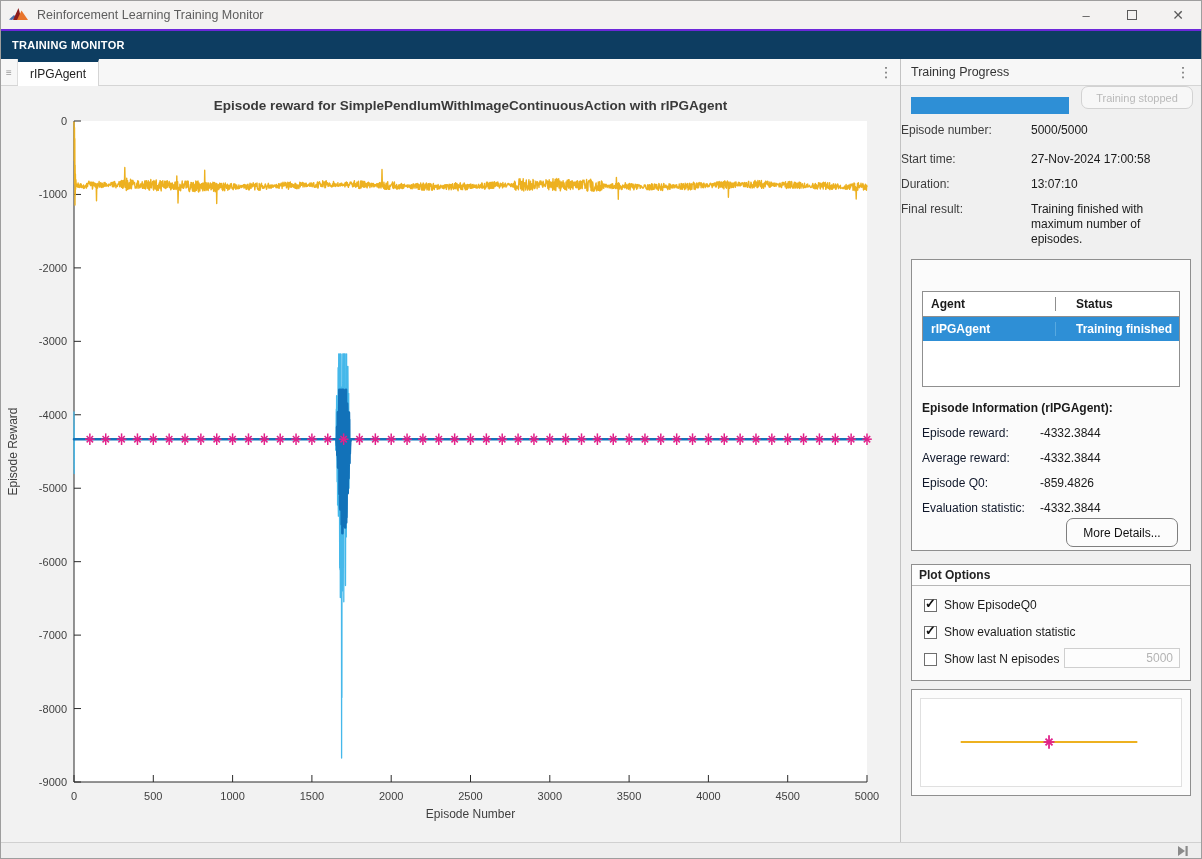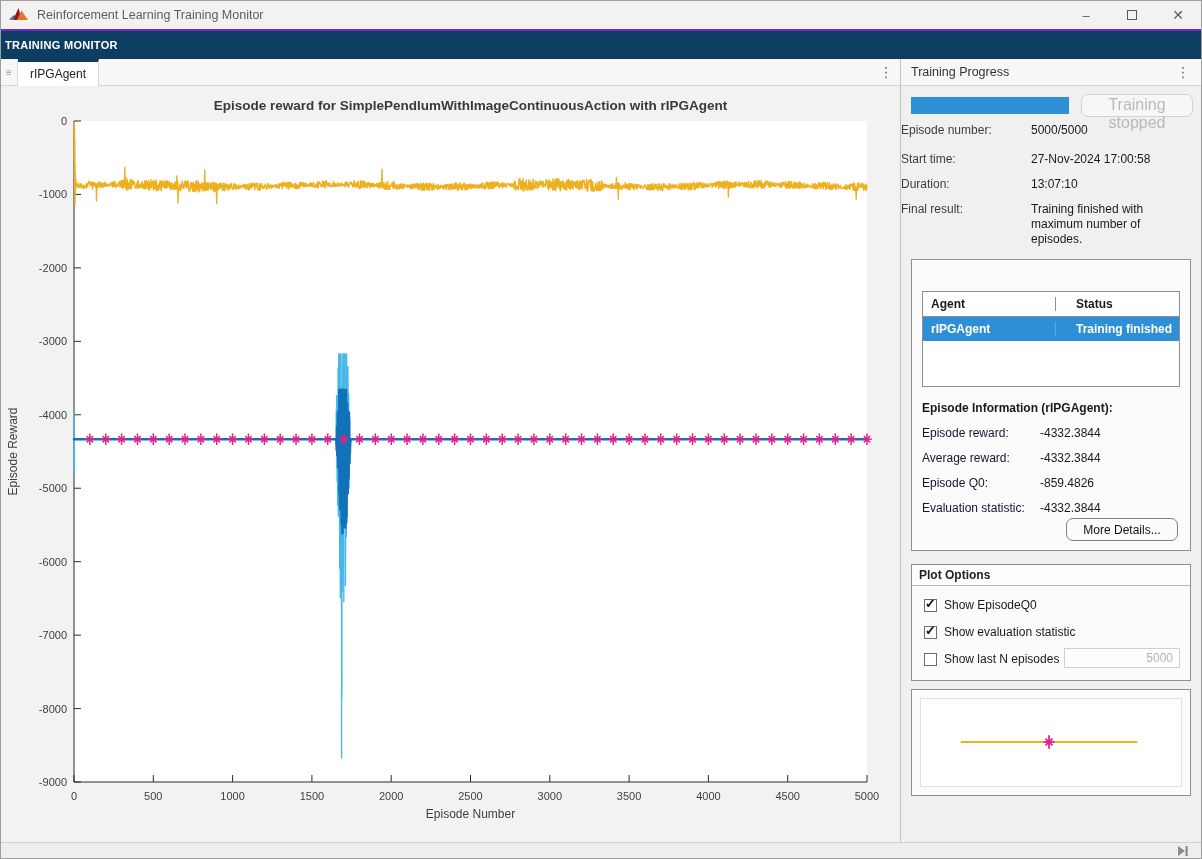--- a/index.html
+++ b/index.html
@@ -11,55 +11,55 @@
   }
   
   .titlebar{height:30px;background:#f3f2f1;display:flex;align-items:center;border-bottom:2px solid #6d28d9;}
   .titlebar .logo{margin-left:8px;display:flex;align-items:center;}
   .titlebar .title{margin-left:8px;font-size:12.5px;color:#5d5d5d;}
   .win-controls{margin-left:auto;display:flex;height:100%;}
   .wc{width:46px;height:100%;display:flex;align-items:center;justify-content:center;color:#5a5a5a;font-size:13px;cursor:default;}
   .wc .maxbox{width:10px;height:10px;border:1.3px solid #5a5a5a;display:block;}
   .wc.close{font-size:14px;}
   
-  .toolstrip{height:28px;background:var(--navy,#0d3d61);display:flex;align-items:center;padding-left:4px;}
+  .toolstrip{height:28px;background:var(--navy,#0d3d61);display:flex;align-items:center;padding-left:11px;}
   .toolstrip .ts-tab{color:#fff;font-size:11px;font-weight:bold;letter-spacing:.3px;}
   
   .main{display:flex;height:783px;}
   .doc-area{width:900px;position:relative;border-right:1px solid #c3c3c3;background:#f2f2f2;display:flex;flex-direction:column;}
   .tabbar{height:27px;background:#f7f7f7;border-bottom:1px solid #d5d5d5;display:flex;align-items:stretch;}
   .grip{width:17px;border-right:1px solid #ddd;display:flex;align-items:center;justify-content:center;color:#9a9a9a;font-size:10px;}
   .doc-tab{width:81px;background:#fff;border-right:1px solid #d5d5d5;border-top:3px solid var(--navy,#0d3d61);display:flex;align-items:center;justify-content:center;font-size:12px;color:#222;margin-bottom:-1px;}
   .kebab{margin-left:auto;width:28px;display:flex;align-items:center;justify-content:center;color:#666;font-size:14px;background:transparent;border:none;cursor:default;}
   .doc-content{height:756px;position:relative;}
   svg text{font-family:"Liberation Sans",sans-serif;}
   
   .right-panel{flex:1;display:flex;flex-direction:column;background:#f0f0f0;}
   .panel-header{height:27px;border-bottom:1px solid #d5d5d5;background:#f7f7f7;display:flex;align-items:center;padding:0 4px 0 10px;}
   .panel-header .ph-title{font-size:12.5px;color:#333;}
   .panel-body{position:relative;flex:1;font-size:12px;color:#1a1a1a;}
   .progress-track{position:absolute;left:10px;top:11px;width:158px;height:17px;background:#e6e6e6;overflow:hidden;}
   .progress-bar{height:100%;width:0;background:#2e8fd6;}
   .btn{border:1px solid #d2d2d2;border-radius:7px;background:#f7f7f7;font-family:"Liberation Sans",sans-serif;}
-  .btn-stopped{position:absolute;left:180px;top:8px;width:112px;height:23px;color:#b9b9b9;font-size:16px;}
+  .btn-stopped{position:absolute;left:180px;top:0;width:112px;height:23px;color:#b9b9b9;font-size:11px;}
   .kv-row{position:absolute;left:0;width:284px;display:flex;}
   .kv-label{width:130px;color:#3d3d3d;flex:none;}
   .kv-value{flex:1;color:#1a1a1a;line-height:15px;}
   .groupbox{position:absolute;left:10px;width:280px;border:1px solid #8f8f8f;background:#fbfbfb;}
   .gb-header{height:21px;line-height:21px;padding-left:7px;font-weight:bold;font-size:12px;color:#222;border-bottom:1px solid #b7b7b7;background:#fdfdfd;}
   .ti-table{position:absolute;left:10px;top:31px;width:258px;height:96px;border:1px solid #8f8f8f;background:#fff;font-size:12px;}
   .ti-thead{height:25px;display:flex;border-bottom:1px solid #8f8f8f;font-weight:bold;align-items:center;}
   .ti-row{height:24px;display:flex;align-items:center;color:#fff;font-weight:bold;}
   .cell-a{width:132px;padding-left:8px;flex:none;}
   .cell-b{flex:1;padding-left:20px;border-left:1px solid #8f8f8f;}
   .ti-row .cell-b{border-left:1px solid #57a9e0;}
   .epinfo-title{position:absolute;left:10px;top:141px;font-weight:bold;}
   .stat-row{position:absolute;left:10px;width:260px;display:flex;}
   .stat-label{width:118px;color:#0f172a;flex:none;}
-  .btn-more{position:absolute;right:12px;top:258px;width:112px;height:23px;border:1px solid #7f7f7f;color:#111;font-size:12px;background:#fcfcfc;}
+  .btn-more{position:absolute;right:12px;top:258px;width:112px;height:29px;border:1px solid #7f7f7f;color:#111;font-size:12px;background:#fcfcfc;}
   .po-row{position:absolute;left:12px;display:flex;align-items:center;height:16px;}
   .cb{width:13px;height:13px;border:1px solid #6e6e6e;background:#fff;margin-right:7px;position:relative;flex:none;}
   .cb .check{display:none;position:absolute;left:0px;top:-3px;font-size:13px;font-weight:bold;color:#111;line-height:13px;}
   .cb.checked .check{display:block;}
   .lastn{position:absolute;right:10px;top:83px;width:116px;height:20px;border:1px solid #cfcfcf;background:#fdfdfd;color:#b4b4b4;text-align:right;font-size:12px;padding-right:6px;font-family:"Liberation Sans",sans-serif;}
   .thumb-inner{position:absolute;left:8px;top:8px;right:8px;bottom:8px;background:#fff;border:1px solid #e0e0e0;}
   
   .statusbar{height:18px;background:#eee;border-top:1px solid #d0d0d0;position:relative;}
   .expand-btn{position:absolute;right:12px;top:2px;border:none;background:transparent;padding:0;cursor:default;}
 </style>

